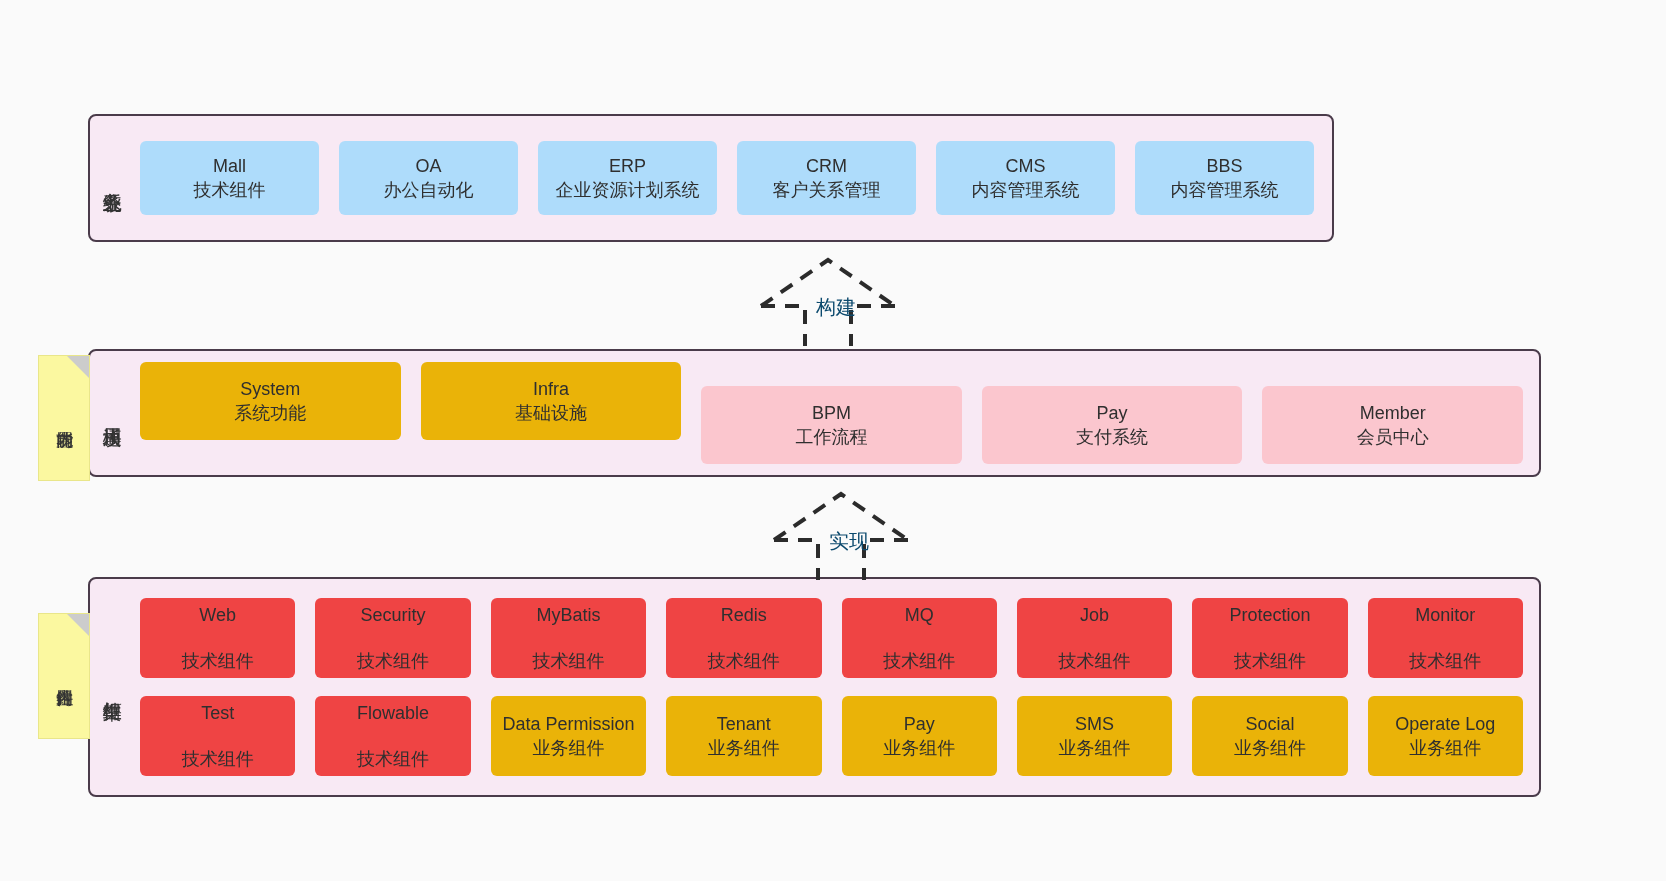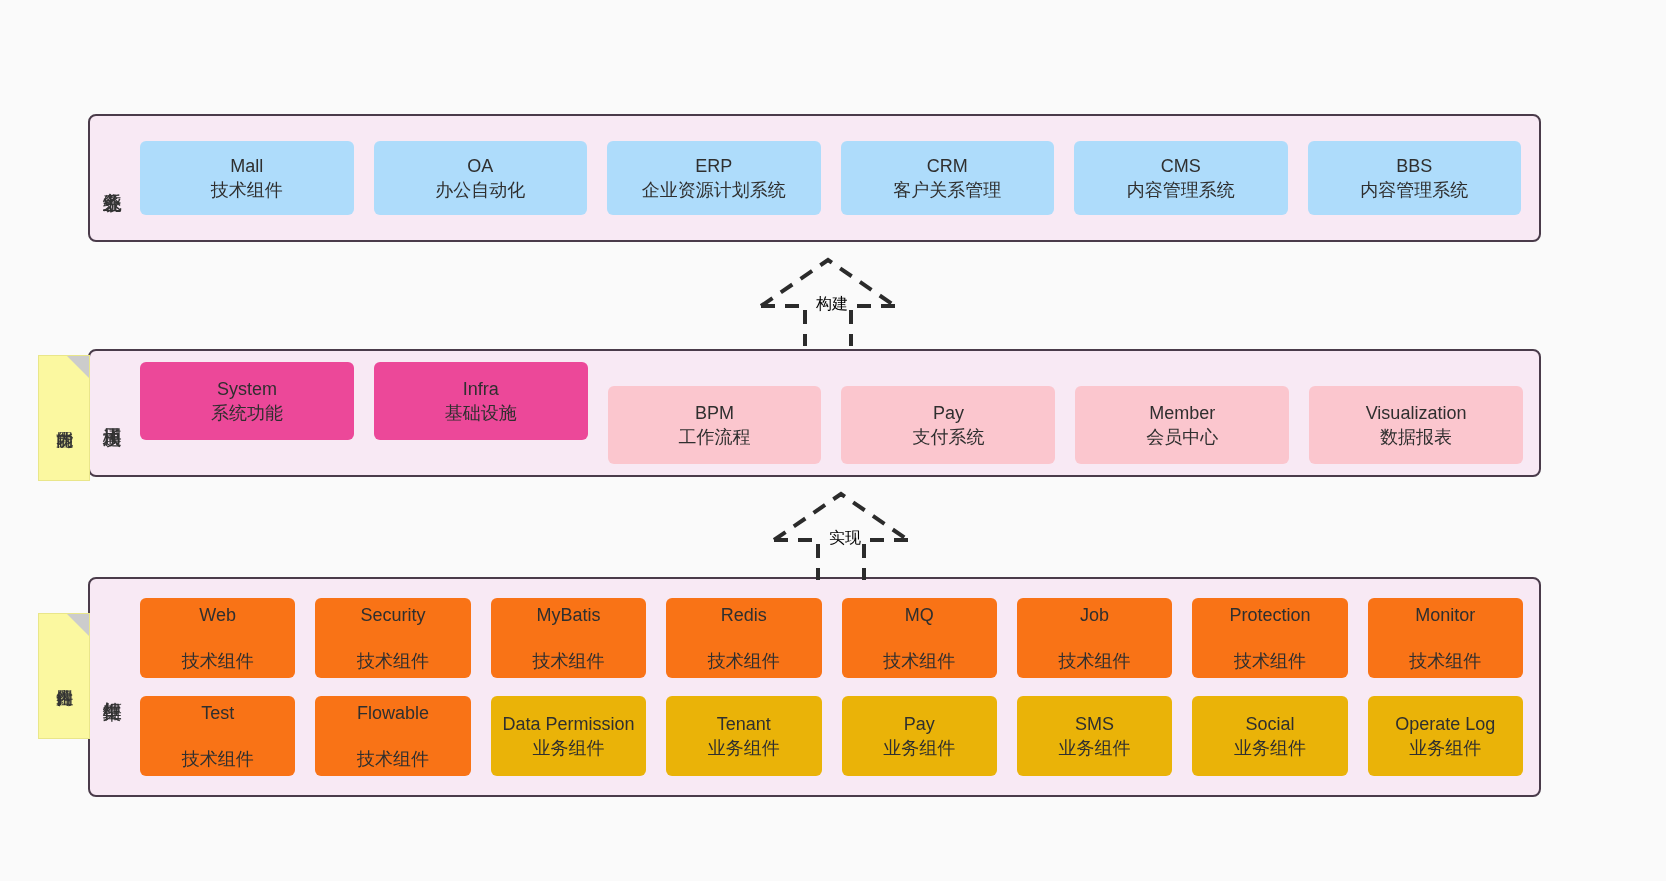--- a/index.html
+++ b/index.html
@@ -71,27 +71,27 @@
     font-size: 18px;
     line-height: 1.35;
     color: #2f2f2f;
     padding: 4px 6px;
   }
   .cell .l1 { display: block; }
   .cell .l2 { display: block; }
 
   
   .c-blue       { background: #aedcfb; }
-  .c-red        { background: #ec4899; }
+  .c-red        { background: #eab308; }
   .c-pink       { background: #fbc6ce; margin-top: 24px; }
-  .c-green      { background: #f97316; gap: 22px; }
+  .c-green      { background: #ef4444; gap: 22px; }
   .c-lightgreen { background: #eab308; }
 
   
-  #layer-business { left: 88px;  top: 114px; width: 1453px; height: 128px; }
+  #layer-business { left: 88px;  top: 114px; width: 1246px; height: 128px; }
   #layer-business .layer-body  { padding-right: 18px; }
   #layer-business .cell        { height: 74px; }
 
   #layer-common   { left: 88px;  top: 349px; width: 1453px; height: 128px; }
   #layer-common .cell          { height: 78px; }
 
   #layer-framework{ left: 88px;  top: 577px; width: 1453px; height: 220px; }
   #layer-framework .cell       { height: 80px; }
   #layer-framework .layer-body { gap: 18px; }
 
@@ -127,22 +127,22 @@
   #note-builtin-component { left: 38px; top: 613px; width: 52px; height: 126px; }
 
   
   .arrow-wrap {
     position: absolute;
     z-index: 2;
   }
   .arrow-wrap svg { display: block; overflow: visible; }
   .arrow-label {
     position: absolute;
-    font-size: 16px;
-    color: #000000;
+    font-size: 20px;
+    color: #0c4a6e;
     background: transparent;
     white-space: nowrap;
     user-select: none;
   }
   #arrow-build   { left: 757px; top: 256px;  width: 142px; height: 90px; }
   #arrow-build   .arrow-label { left: 59px; top: 38px; }
   #arrow-implement { left: 770px; top: 490px; width: 142px; height: 90px; }
   #arrow-implement .arrow-label { left: 59px; top: 38px; }
 </style>
 </head>
@@ -212,24 +212,20 @@
           <span class="l2">工作流程</span>
         </div>
         <div class="cell c-pink">
           <span class="l1">Pay</span>
           <span class="l2">支付系统</span>
         </div>
         <div class="cell c-pink">
           <span class="l1">Member</span>
           <span class="l2">会员中心</span>
         </div>
-        <div class="cell c-pink">
-          <span class="l1">Visualization</span>
-          <span class="l2">数据报表</span>
-        </div>
       </div>
     </div>
   </div>
 
   <div class="arrow-wrap" id="arrow-implement">
     <svg width="142" height="90" viewBox="0 0 142 90" fill="none">
       <path d="M4 50 L71 4 L138 50" stroke="#2b2b2b" stroke-width="4" stroke-dasharray="14 10" fill="none" stroke-linecap="butt"></path>
       <path d="M4 50 L48 50 L48 90" stroke="#2b2b2b" stroke-width="4" stroke-dasharray="14 10" fill="none"></path>
       <path d="M138 50 L94 50 L94 90" stroke="#2b2b2b" stroke-width="4" stroke-dasharray="14 10" fill="none"></path>
     </svg>

